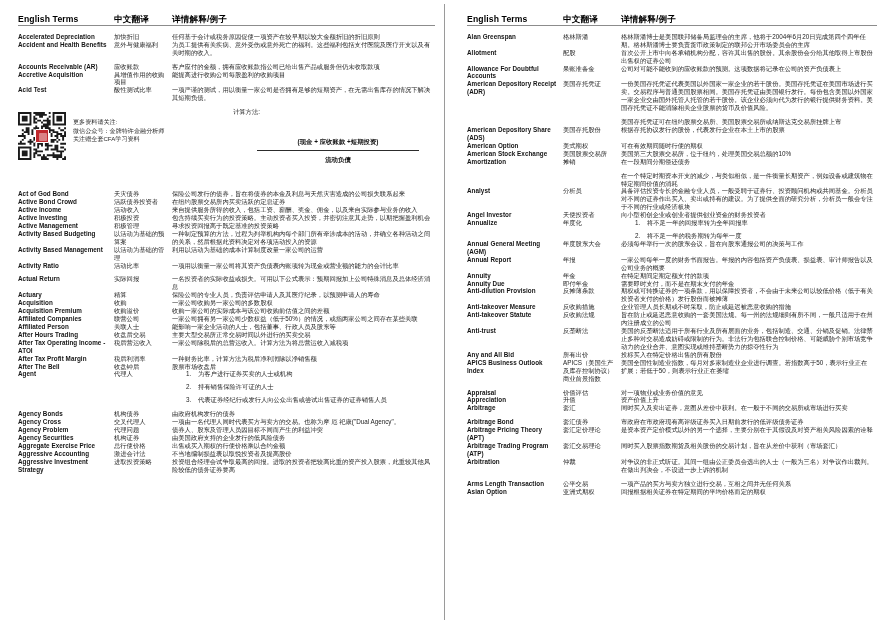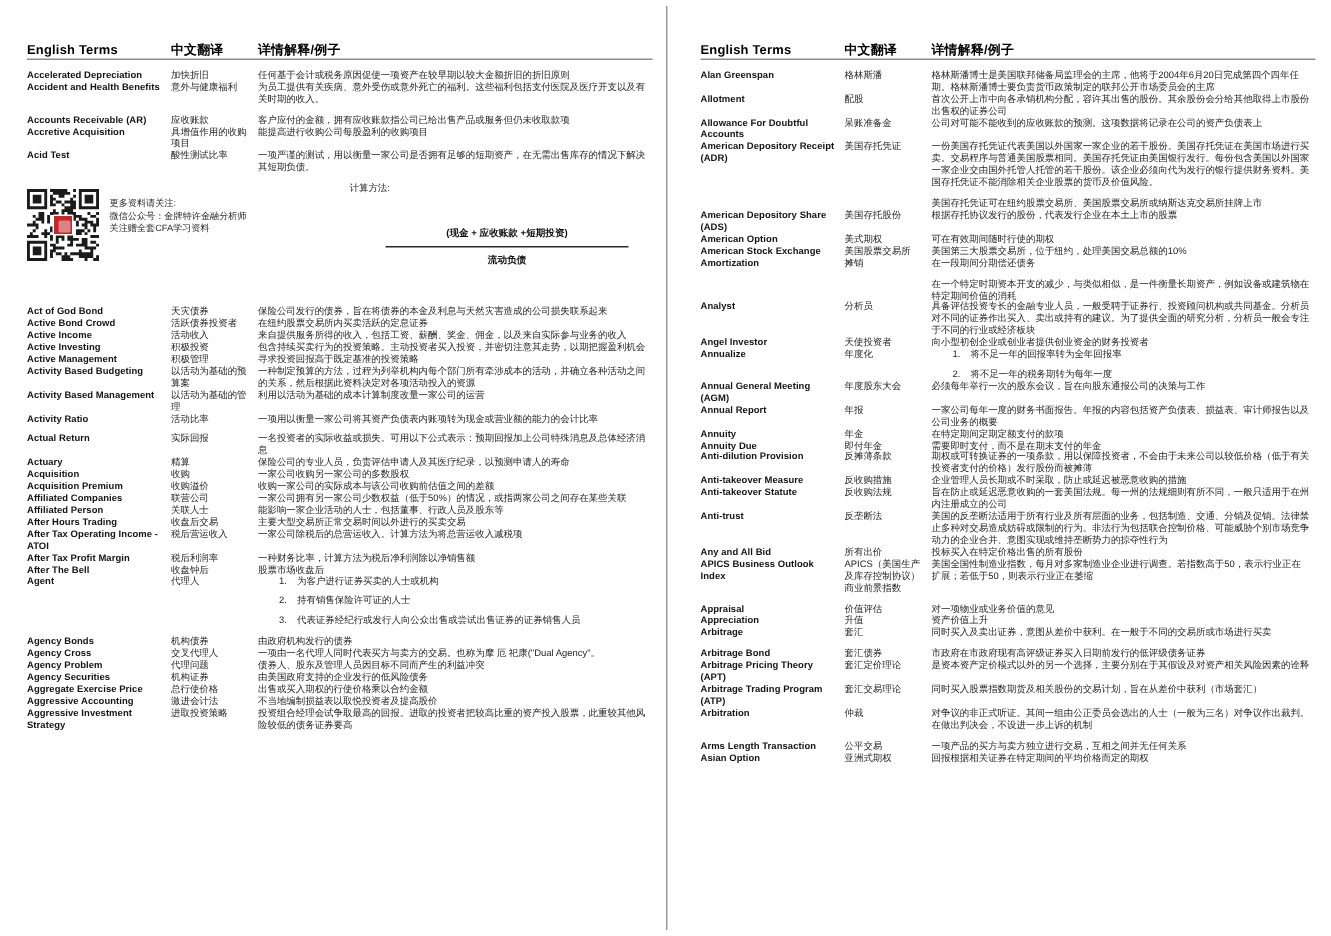--- a/index.html
+++ b/index.html
@@ -16,21 +16,21 @@
     position: relative;
   }
   .spread {
     display: flex;
     width: 887px; height: 624px;
     position: relative;
   }
   .page {
     position: relative;
     height: 588px;
-    padding: 28px 10px 0 18px;
+    padding: 14px 10px 0 18px;
     overflow: hidden;
   }
   .page.left  { width: 445px; }
   .page.right { width: 442px; padding-left: 22px; }
 
   .gutter {
     position: absolute;
     left: 444px; top: 4px;
     width: 1px; height: 616px;
     background: #9a9a9a;

